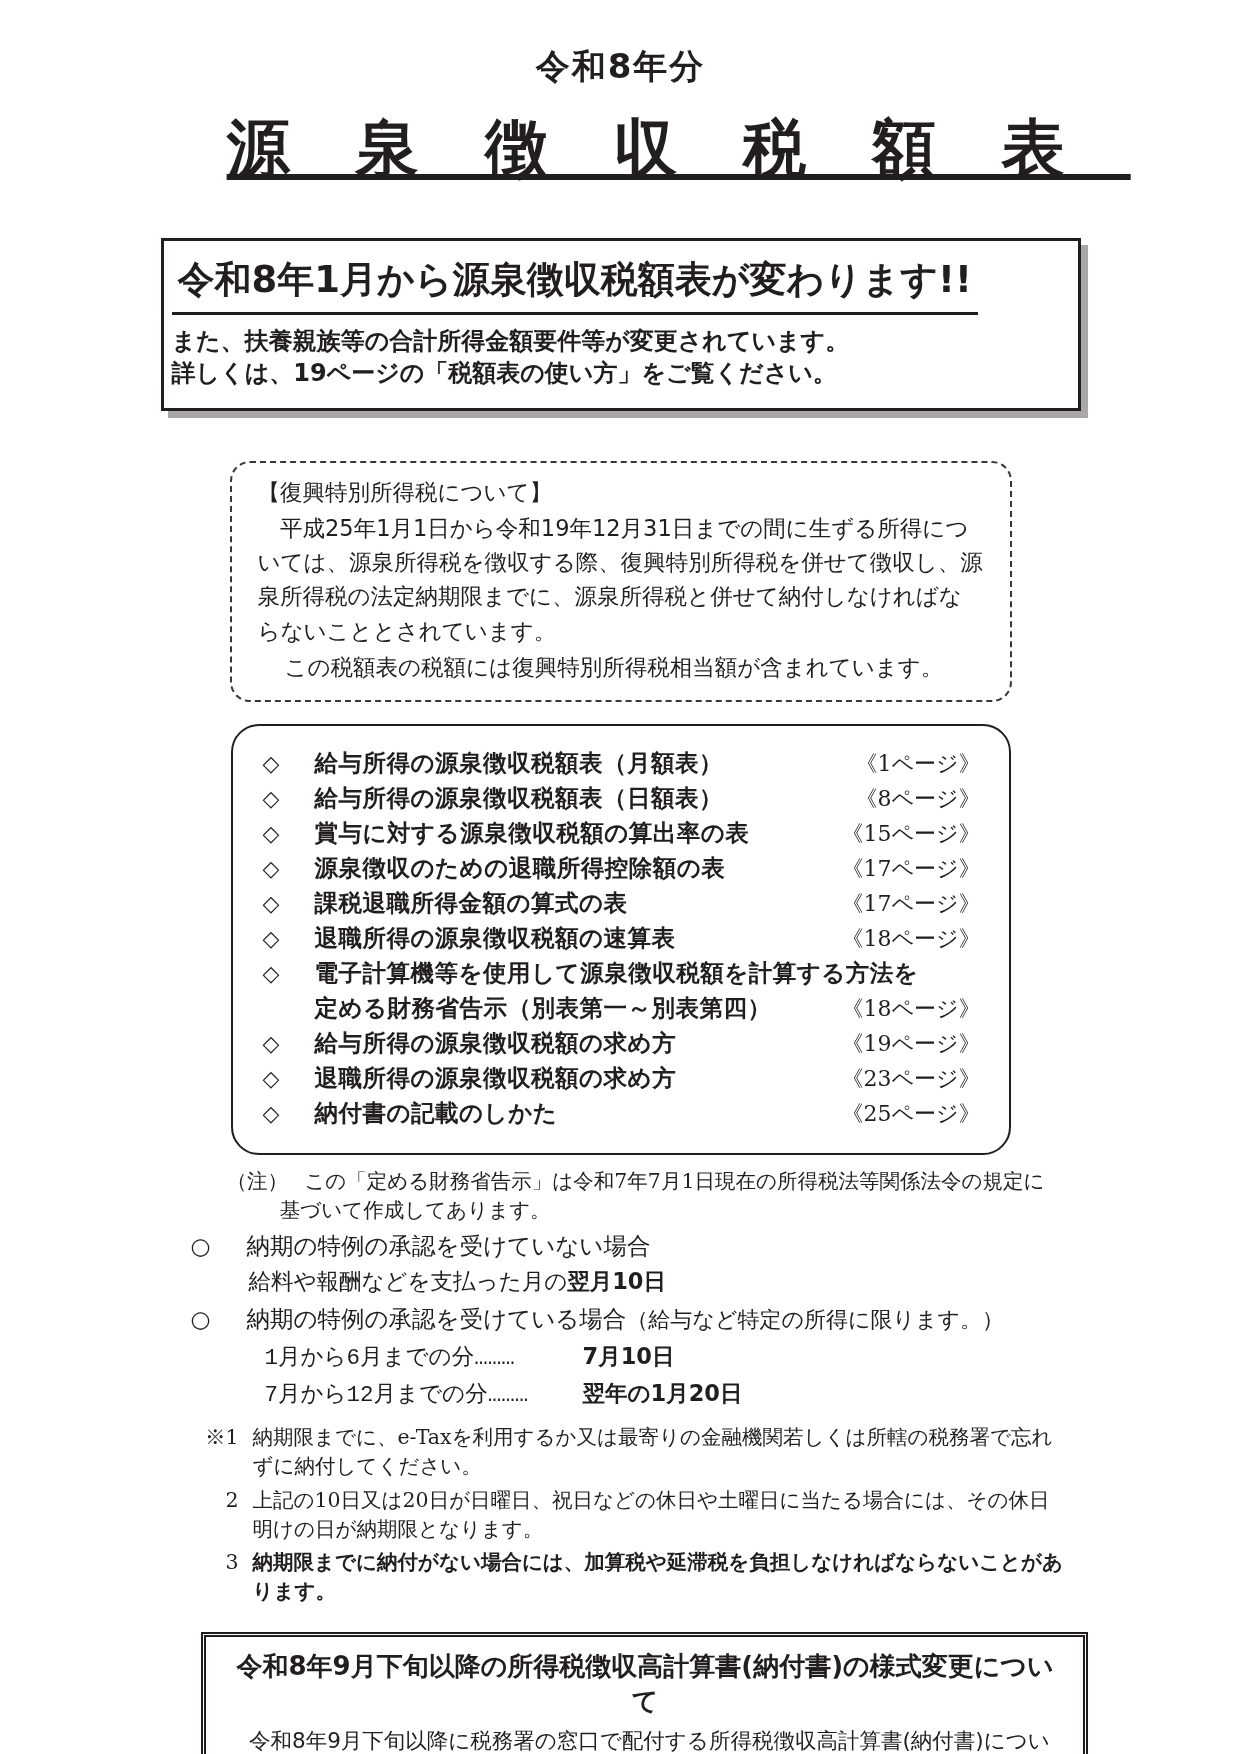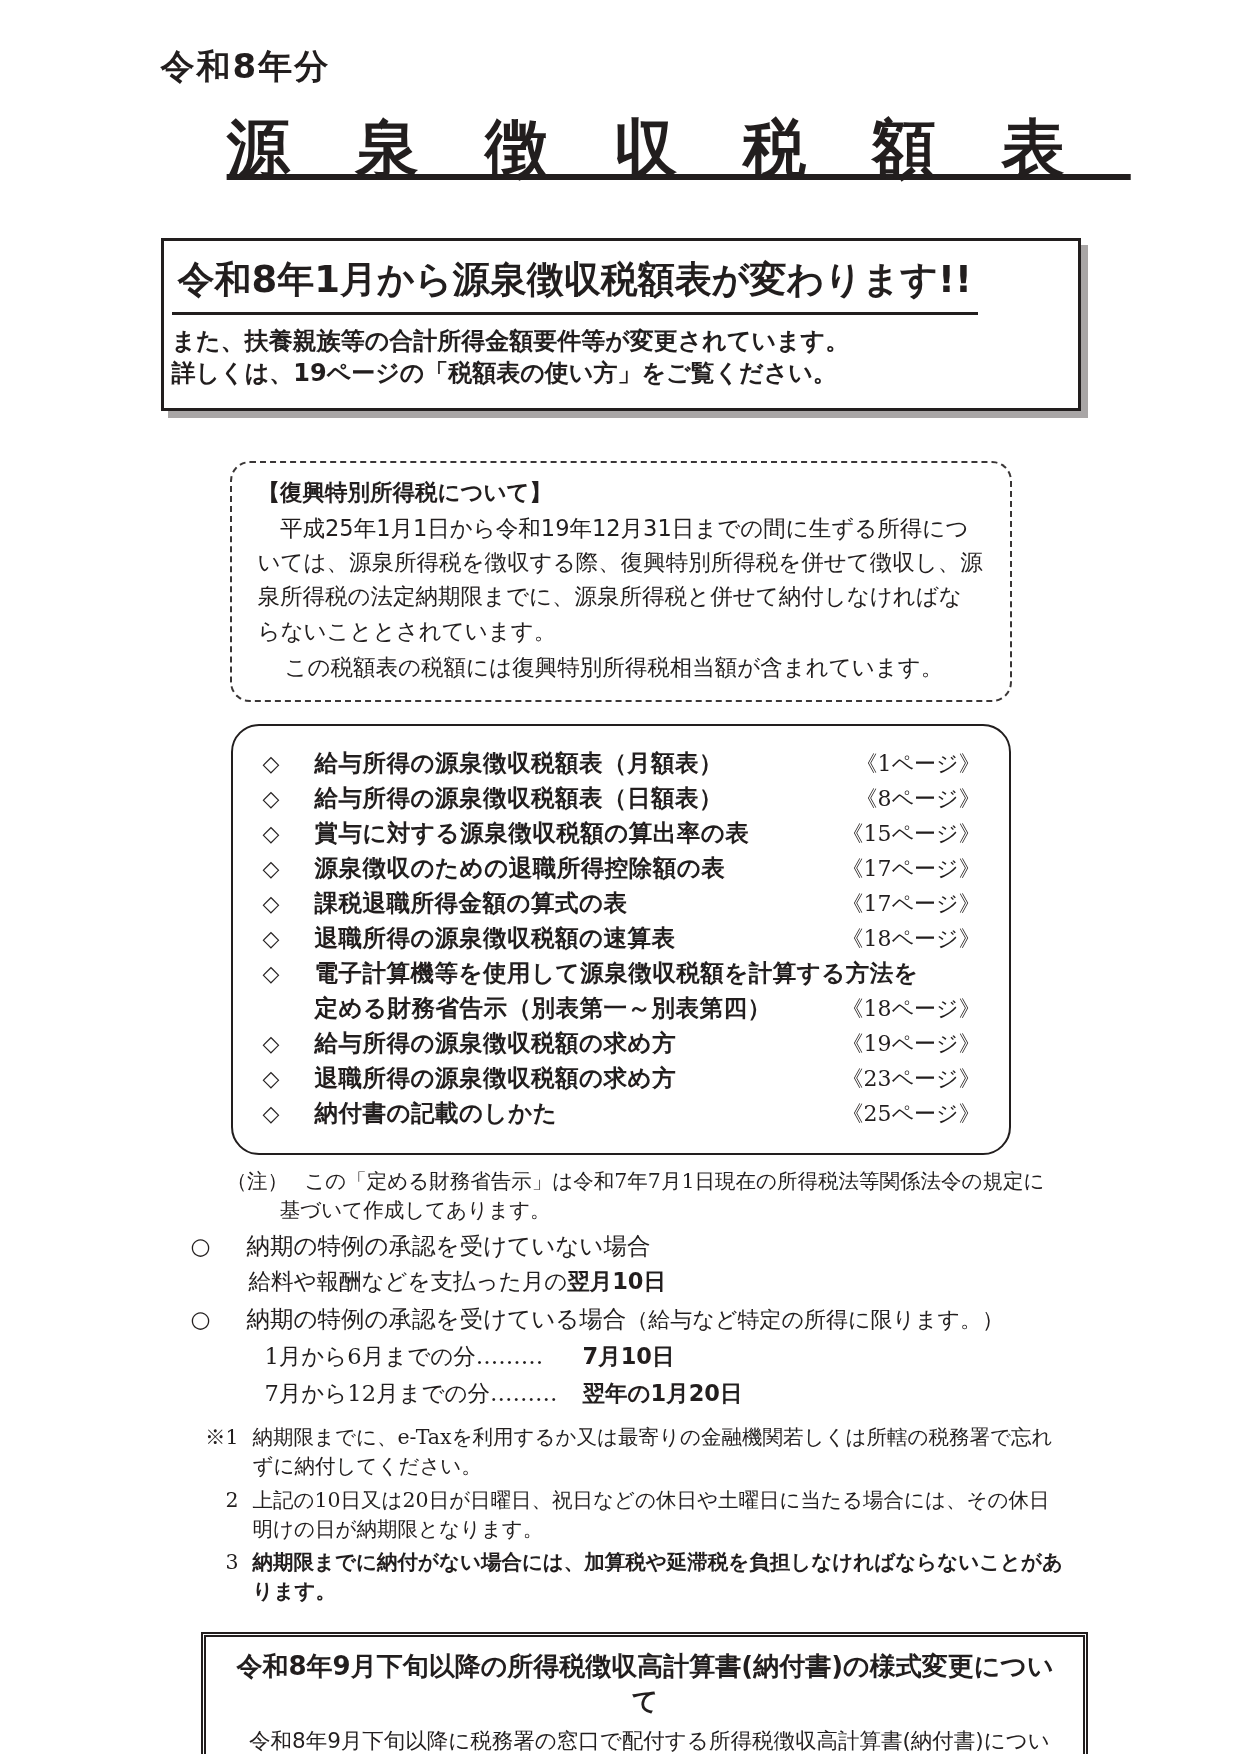--- a/index.html
+++ b/index.html
@@ -5,21 +5,21 @@
   html,body{margin:0;padding:0;}
   body{
     width:1241px;height:1754px;background:#ffffff;color:#221e1e;
     font-family:"DejaVu Sans","Liberation Sans",sans-serif;
     overflow:hidden;position:relative;
   }
   .serif{font-family:"DejaVu Serif","Liberation Serif",serif;}
   .content{width:920px;margin:0 auto;padding-top:44px;}
 
   
-  .year-label{font-size:34px;font-weight:bold;letter-spacing:2px;}
+  .year-label{text-align:center;font-size:34px;font-weight:bold;letter-spacing:2px;}
   .main-title{
     text-align:center;font-size:63px;font-weight:bold;margin-top:16px;
     letter-spacing:1.05em;padding-left:1.05em;white-space:nowrap;text-decoration:underline;
   }
 
   
   .notice-box{
     margin-top:46px;border:3px solid #221e1e;box-shadow:7px 7px 0 #a9a6a6;
     padding:14px 8px 18px;text-align:left;
   }
@@ -27,21 +27,21 @@
     display:inline-block;font-size:37px;font-weight:bold;
     border-bottom:3px solid #221e1e;padding:0 6px 7px;white-space:nowrap;
   }
   .notice-line{font-size:24px;font-weight:bold;margin-top:10px;line-height:1.35;}
 
   
   .dash-box{
     width:726px;margin:50px auto 0;border:2.5px dashed #3a3636;border-radius:20px;
     padding:12px 26px 16px;font-size:22.5px;line-height:1.52;
   }
-  .dash-box-title{font-weight:700;font-size:22.5px;}
+  .dash-box-title{font-weight:400;font-size:22.5px;}
   .dash-box p{margin:2px 0 0;}
   .dash-box .centered{padding-left:1.2em;}
 
   
   .toc-box{
     width:718px;margin:22px auto 0;border:2.5px solid #221e1e;border-radius:28px;
     padding:20px 28px 22px 30px;
   }
   .toc-row{display:flex;align-items:baseline;font-size:23.5px;font-weight:bold;line-height:35px;}
   .toc-bullet{width:52px;flex:0 0 52px;font-weight:normal;font-size:22px;}
@@ -57,21 +57,21 @@
 
   
   .deadline-title{font-size:28px;font-weight:bold;margin:10px 0 4px 14px;letter-spacing:0.5px;}
   .case-row{display:flex;align-items:baseline;margin:6px 0 0 30px;font-size:23.5px;}
   .case-bullet{width:56px;flex:0 0 56px;font-weight:normal;font-size:23px;}
   .case-label{font-weight:normal;}
   .case-label-note{font-weight:normal;font-size:22px;font-family:"DejaVu Serif","Liberation Serif",serif;}
   .case-detail{margin:4px 0 0 88px;font-size:22.5px;}
   .case-detail .b{font-weight:bold;font-family:"DejaVu Sans","Liberation Sans",sans-serif;}
   .sched-row{margin:6px 0 0 104px;font-size:22.5px;}
-  .sched-left{display:inline-block;min-width:318px;}
+  .sched-left{display:inline-block;min-width:318px;font-family:Liberation Mono, monospace;}
   .sched-right{font-weight:bold;font-family:"DejaVu Sans","Liberation Sans",sans-serif;}
 
   .fine-notes{margin:14px 0 0 16px;width:890px;}
   .fine-note{display:flex;font-size:20.5px;line-height:1.42;margin-top:4px;}
   .fine-marker{flex:0 0 62px;text-align:right;padding-right:14px;white-space:nowrap;}
   .fine-body{flex:1;}
   .fine-bold{font-weight:bold;font-family:"DejaVu Sans","Liberation Sans",sans-serif;}
 
   
   .format-box{

